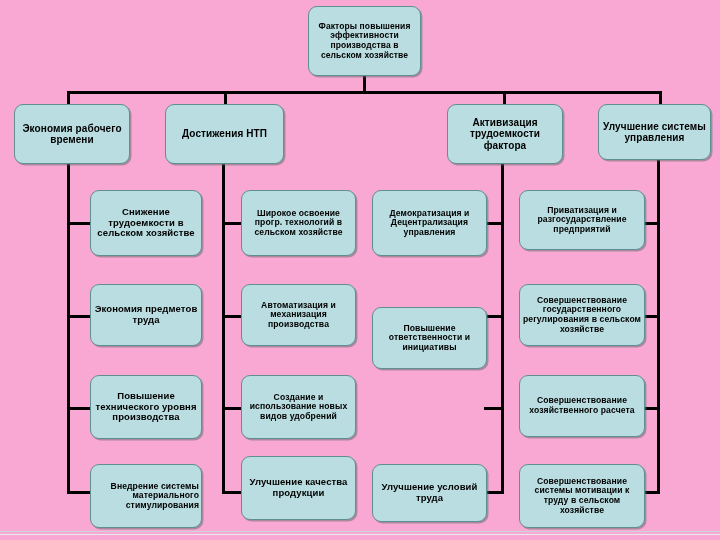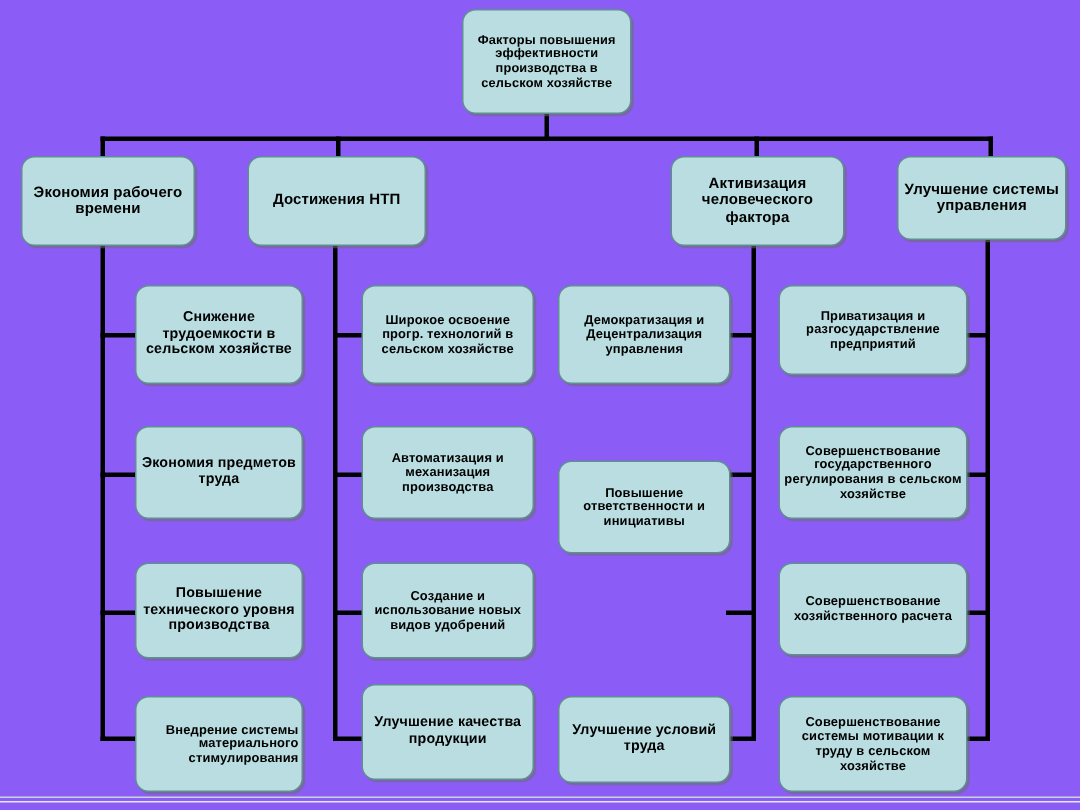--- a/index.html
+++ b/index.html
@@ -1,20 +1,20 @@
 <!DOCTYPE html>
 <html><head>
 <meta charset="utf-8">
 <style>
   html,body{margin:0;padding:0;background:#ffffff;}
   body{
     width:720px;height:540px;position:relative;overflow:hidden;
     font-family:"Liberation Sans","DejaVu Sans",sans-serif;
   }
-  #stage{position:absolute;left:0;top:0;width:720px;height:540px;background:#8b5cf6;}
+  #stage{position:absolute;left:0;top:0;width:720px;height:540px;background:#f9a8d4;}
 
   
   .ln{position:absolute;background:#000;}
   .vline{width:3px;}
   .hline{height:3px;}
 
   
   .node{
     position:absolute;
     box-sizing:border-box;
@@ -84,21 +84,21 @@
     <span>Факторы повышения эффективности производства в сельском хозяйстве</span>
   </div>
 
   <div class="node lvl2" style="left:14px;top:104px;width:116px;height:60px;">
     <span>Экономия рабочего времени</span>
   </div>
   <div class="node lvl2" style="left:165px;top:104px;width:119px;height:60px;">
     <span>Достижения НТП</span>
   </div>
   <div class="node lvl2" style="left:447px;top:104px;width:116px;height:60px;">
-    <span>Активизация человеческого фактора</span>
+    <span>Активизация трудоемкости фактора</span>
   </div>
   <div class="node lvl2" style="left:598px;top:104px;width:113px;height:56px;">
     <span>Улучшение системы управления</span>
   </div>
 
   <div class="node leaf" style="left:90px;top:190px;width:112px;height:66px;">
     <span>Снижение трудоемкости в сельском хозяйстве</span>
   </div>
   <div class="node leaf" style="left:90px;top:284px;width:112px;height:62px;">
     <span>Экономия предметов труда</span>

